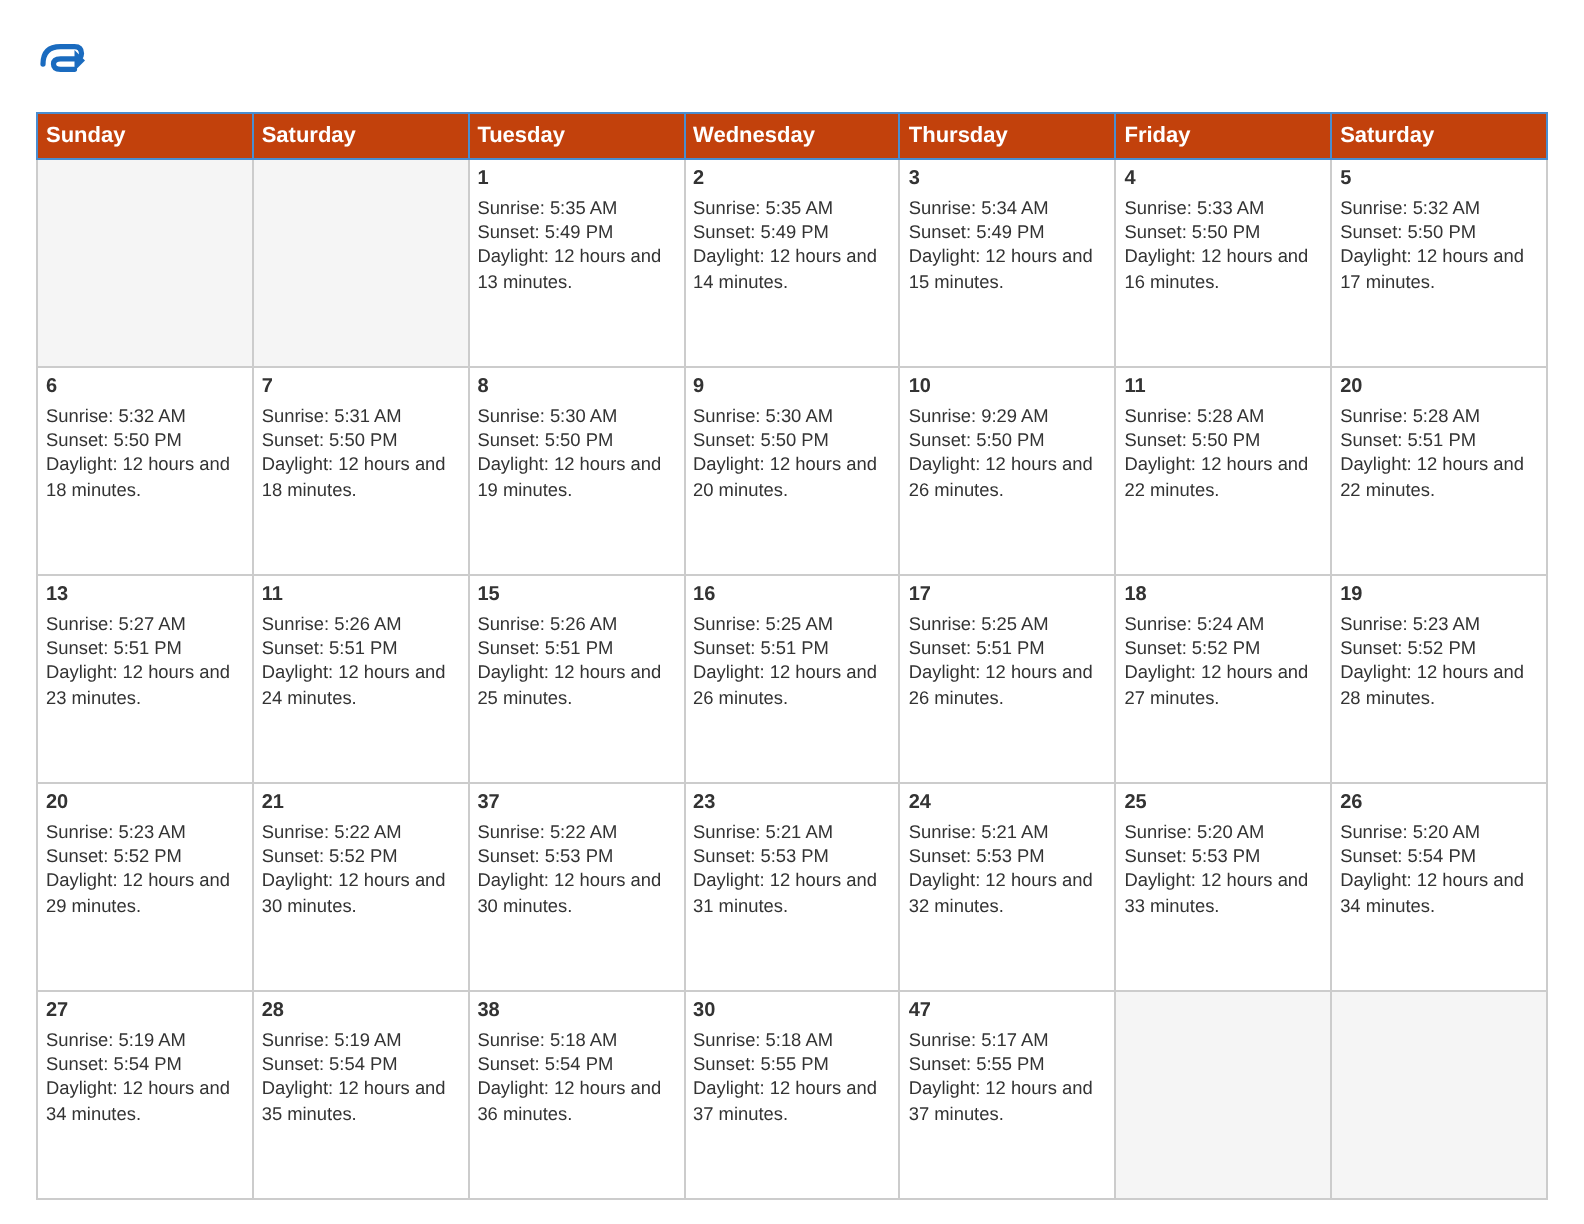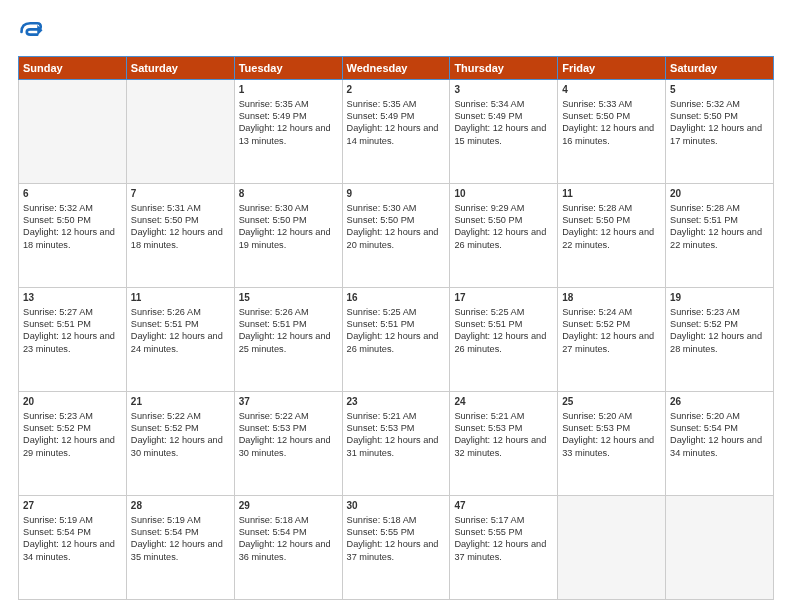--- a/index.html
+++ b/index.html
@@ -161,21 +161,21 @@
           <td><span class="day-num">21</span><span>Sunrise: 5:22 AM</span><br><span>Sunset: 5:52 PM</span><br><span>Daylight: 12 hours and 30 minutes.</span></td>
           <td><span class="day-num">37</span><span>Sunrise: 5:22 AM</span><br><span>Sunset: 5:53 PM</span><br><span>Daylight: 12 hours and 30 minutes.</span></td>
           <td><span class="day-num">23</span><span>Sunrise: 5:21 AM</span><br><span>Sunset: 5:53 PM</span><br><span>Daylight: 12 hours and 31 minutes.</span></td>
           <td><span class="day-num">24</span><span>Sunrise: 5:21 AM</span><br><span>Sunset: 5:53 PM</span><br><span>Daylight: 12 hours and 32 minutes.</span></td>
           <td><span class="day-num">25</span><span>Sunrise: 5:20 AM</span><br><span>Sunset: 5:53 PM</span><br><span>Daylight: 12 hours and 33 minutes.</span></td>
           <td><span class="day-num">26</span><span>Sunrise: 5:20 AM</span><br><span>Sunset: 5:54 PM</span><br><span>Daylight: 12 hours and 34 minutes.</span></td>
         </tr>
         <tr>
           <td><span class="day-num">27</span><span>Sunrise: 5:19 AM</span><br><span>Sunset: 5:54 PM</span><br><span>Daylight: 12 hours and 34 minutes.</span></td>
           <td><span class="day-num">28</span><span>Sunrise: 5:19 AM</span><br><span>Sunset: 5:54 PM</span><br><span>Daylight: 12 hours and 35 minutes.</span></td>
-          <td><span class="day-num">29</span><span>Sunrise: 5:18 AM</span><br><span>Sunset: 5:54 PM</span><br><span>Daylight: 12 hours and 36 minutes.</span></td>
+          <td><span class="day-num">38</span><span>Sunrise: 5:18 AM</span><br><span>Sunset: 5:54 PM</span><br><span>Daylight: 12 hours and 36 minutes.</span></td>
           <td><span class="day-num">30</span><span>Sunrise: 5:18 AM</span><br><span>Sunset: 5:55 PM</span><br><span>Daylight: 12 hours and 37 minutes.</span></td>
           <td><span class="day-num">47</span><span>Sunrise: 5:17 AM</span><br><span>Sunset: 5:55 PM</span><br><span>Daylight: 12 hours and 37 minutes.</span></td>
           <td class="empty"></td>
           <td class="empty"></td>
         </tr>
       </tbody>
   </table>
 </div>
 
 </body></html>

